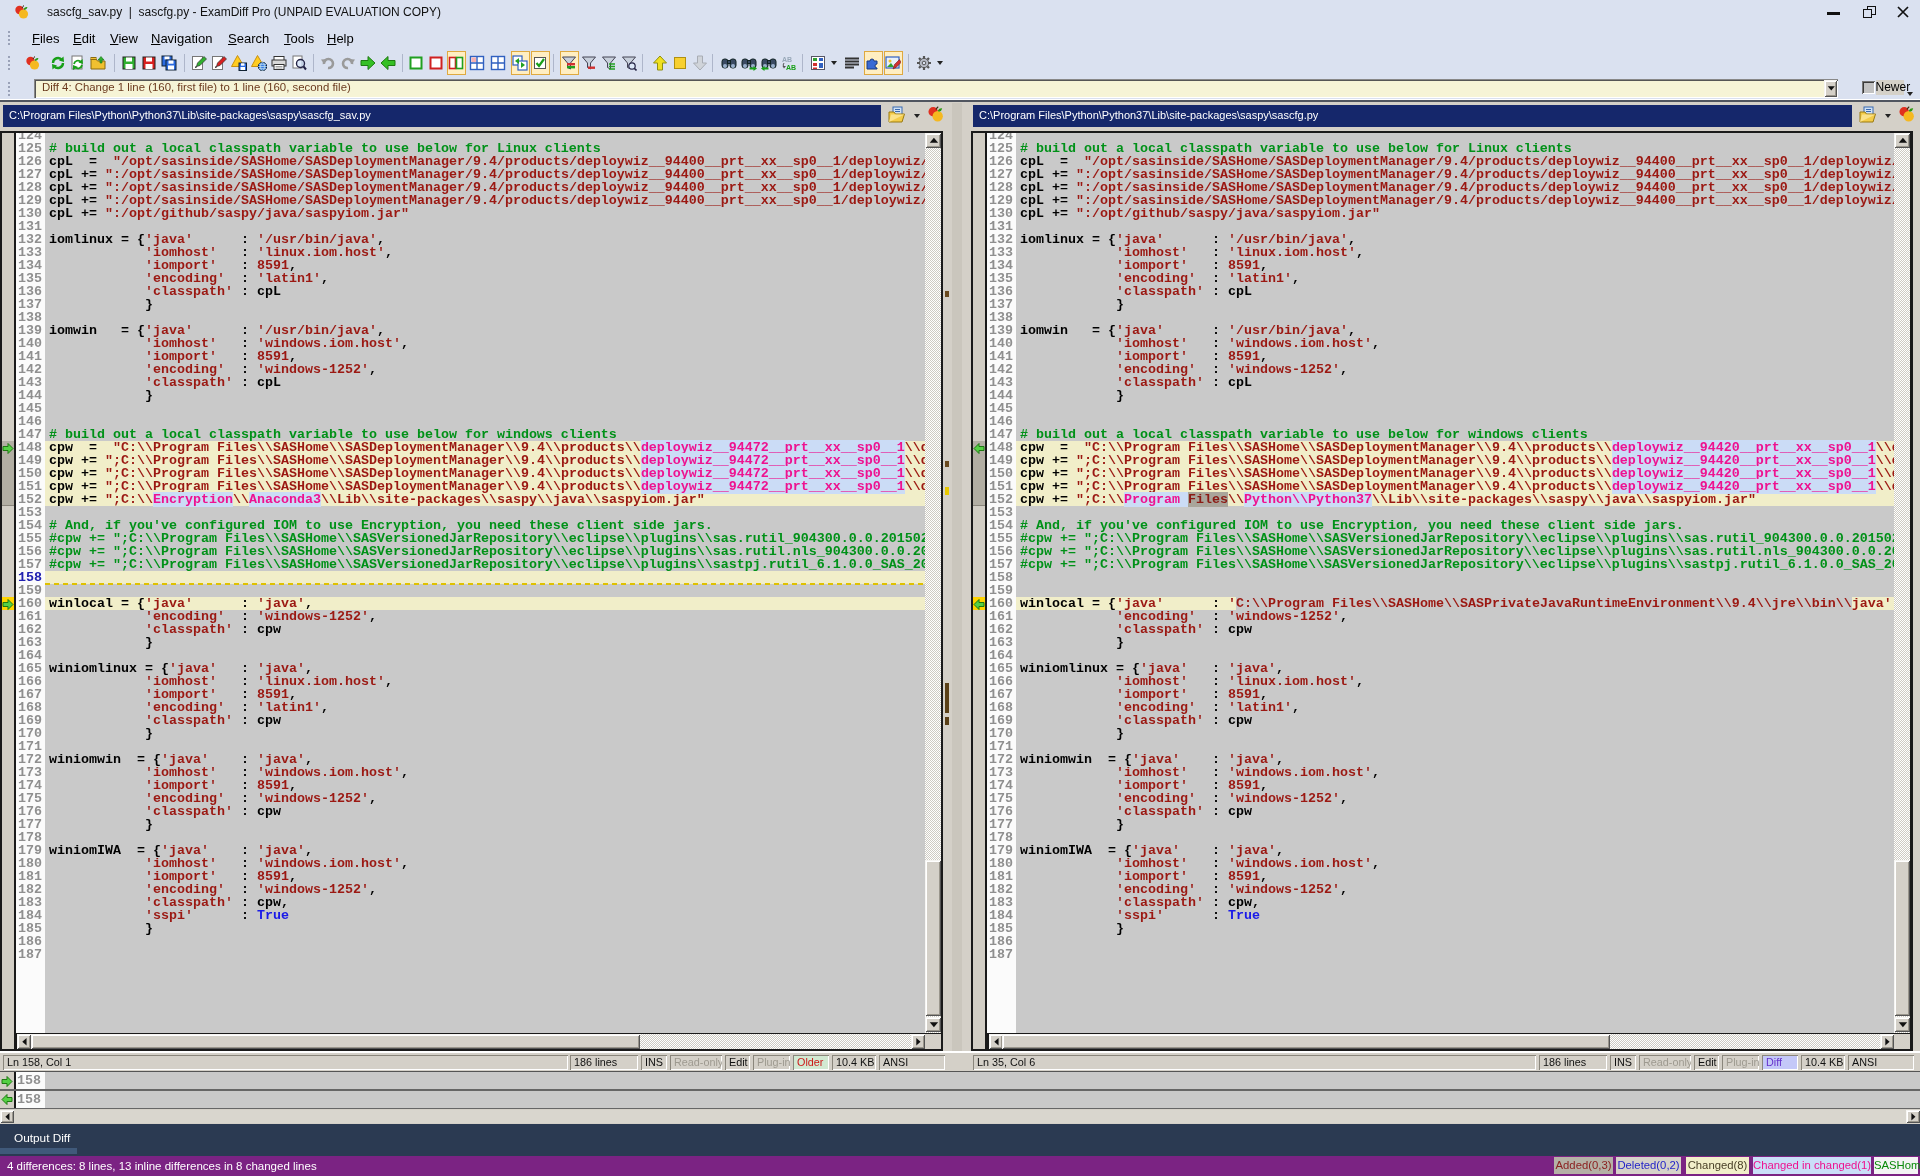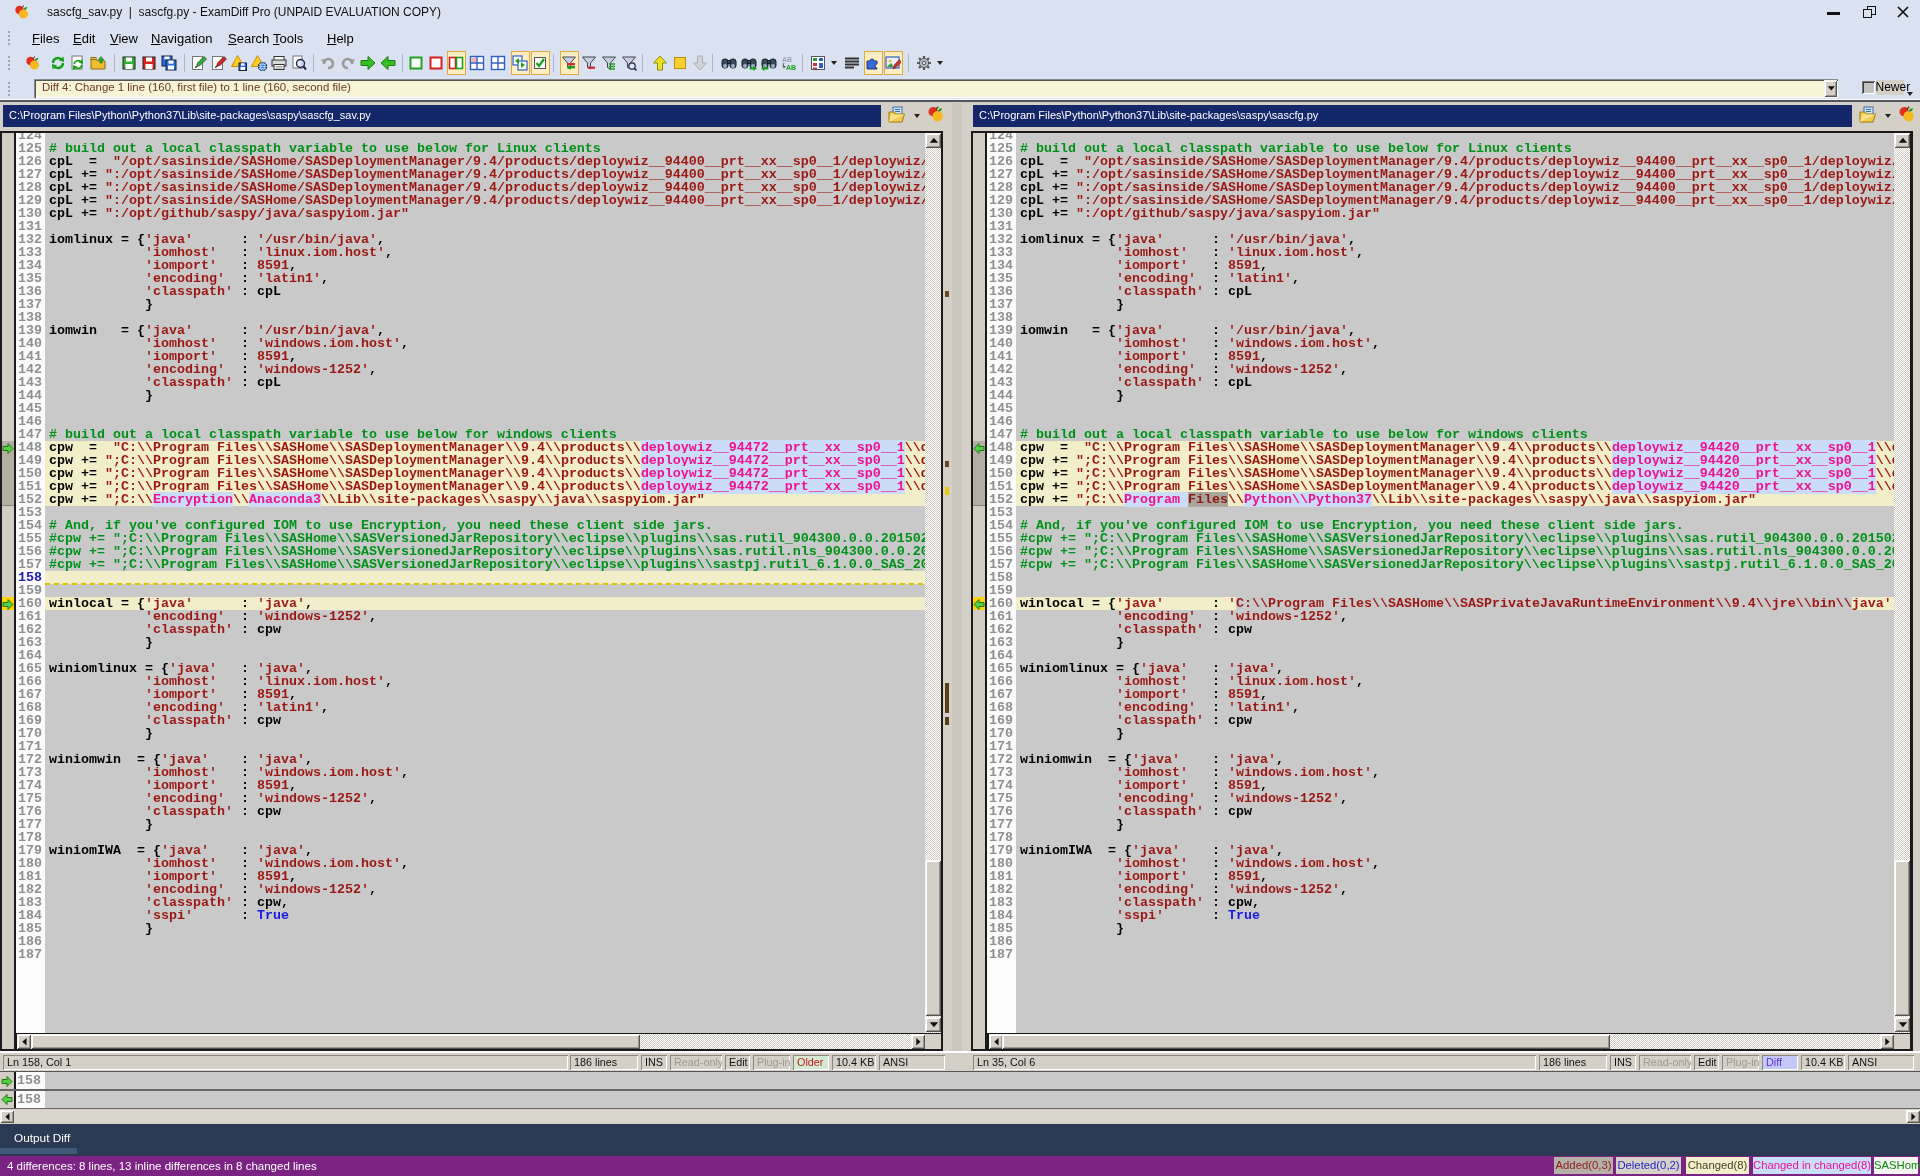--- a/index.html
+++ b/index.html
@@ -42,21 +42,21 @@
 <div class="abs" style="left:1863px;top:8.5px;width:9px;height:9px;border:1.6px solid #111;background:#dae1f0"></div>
 <svg class="abs" style="left:1897px;top:6px" width="12" height="12" viewBox="0 0 12 12">
     <path d="M1 1 L11 11 M11 1 L1 11" stroke="#111" stroke-width="1.7"></path>
   </svg>
 <div class="abs" style="left:7px;top:30px;width:5px;height:16px;background-image:radial-gradient(#9aa2b8 1px,transparent 1.2px);background-size:4px 4px"></div>
 <div class="menu" style="left:32px"><u>F</u>iles</div>
 <div class="menu" style="left:73px"><u>E</u>dit</div>
 <div class="menu" style="left:110px"><u>V</u>iew</div>
 <div class="menu" style="left:151px"><u>N</u>avigation</div>
 <div class="menu" style="left:228px"><u>S</u>earch</div>
-<div class="menu" style="left:273px"><u>T</u>ools</div>
+<div class="menu" style="left:284px"><u>T</u>ools</div>
 <div class="menu" style="left:327px"><u>H</u>elp</div>
 <div class="abs" style="left:7px;top:55px;width:5px;height:16px;background-image:radial-gradient(#9aa2b8 1px,transparent 1.2px);background-size:4px 4px"></div>
 <div class="tbi" style="left:25px;width:17px"><svg width="16" height="16" viewBox="0 0 16 16">
       <circle cx="5.5" cy="6" r="4.2" fill="#e03020"></circle>
       <circle cx="9.5" cy="10" r="4.6" fill="#f5b820"></circle>
       <path d="M9.5 5 Q11 2.5 13.5 3 Q13 5.5 10.5 6z" fill="#2a9a10"></path>
       <path d="M8 4 q1-2 2-2.5" stroke="#3a2a10" stroke-width="1" fill="none"></path>
     </svg></div>
 <div class="tbi" style="left:50px;width:17px"><svg width="16" height="16" viewBox="0 0 16 16">
       <path d="M3 8 A5 5 0 0 1 12 5" stroke="#18a018" stroke-width="2.4" fill="none"></path>
@@ -701,13 +701,13 @@
     </svg>
   </div>
 <div class="abs" style="left:0;top:1123.5px;width:1920px;height:32.5px;background:#2b3a52"></div>
 <div class="abs" style="left:14px;top:1131px;font-size:11.8px;color:#fff">Output Diff</div>
 <div class="abs" style="left:0;top:1147.5px;width:77px;height:6px;background:#40597a"></div>
 <div class="abs" style="left:0;top:1156px;width:1920px;height:20px;background:#7b2383"></div>
 <div class="abs" style="left:7px;top:1160px;font-size:11.5px;color:#fff">4 differences: 8 lines, 13 inline differences in 8 changed lines</div>
 <div class="chip" style="left:1554px;width:59px;background:#b5b1a6;color:#8b2020">Added(0,3)</div>
 <div class="chip" style="left:1616px;width:65px;background:#d6d2c9;color:#2424c8">Deleted(0,2)</div>
 <div class="chip" style="left:1686px;width:63px;background:#f2efca;color:#4a4028">Changed(8)</div>
-<div class="chip" style="left:1753px;width:118px;background:#cadef8;color:#ee1290">Changed in changed(8)</div>
+<div class="chip" style="left:1753px;width:118px;background:#cadef8;color:#ee1290">Changed in changed(1)</div>
 <div class="chip" style="left:1874px;width:44px;background:#f4f4f4;color:#0a8a0a">SASHome</div>
 </body></html>

